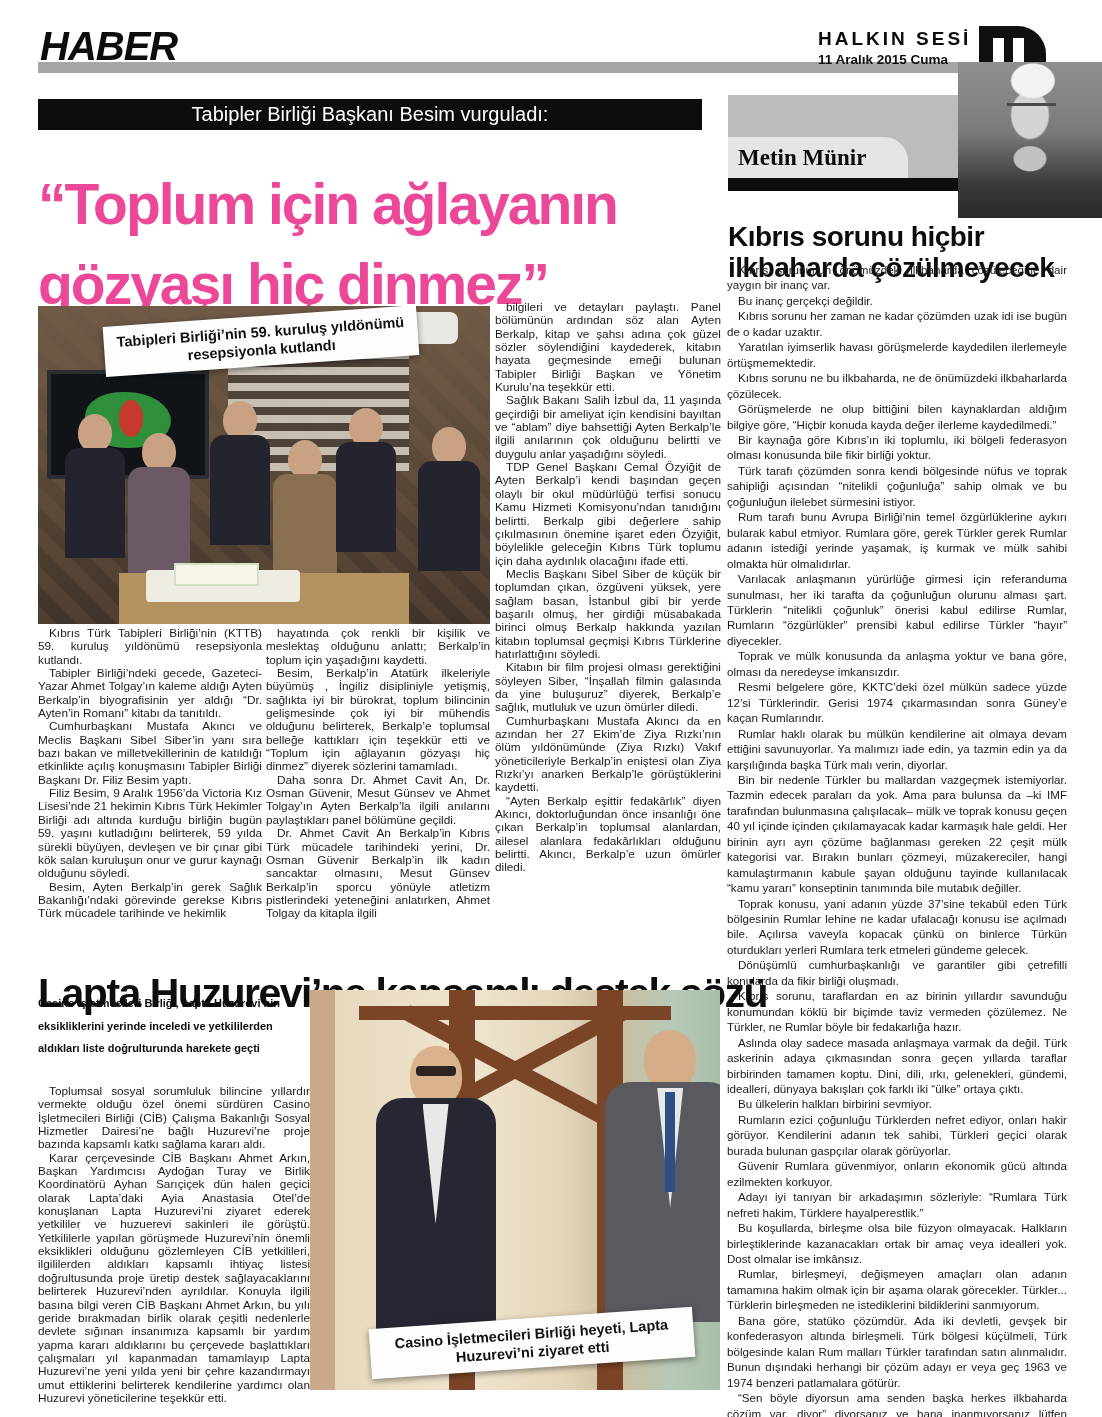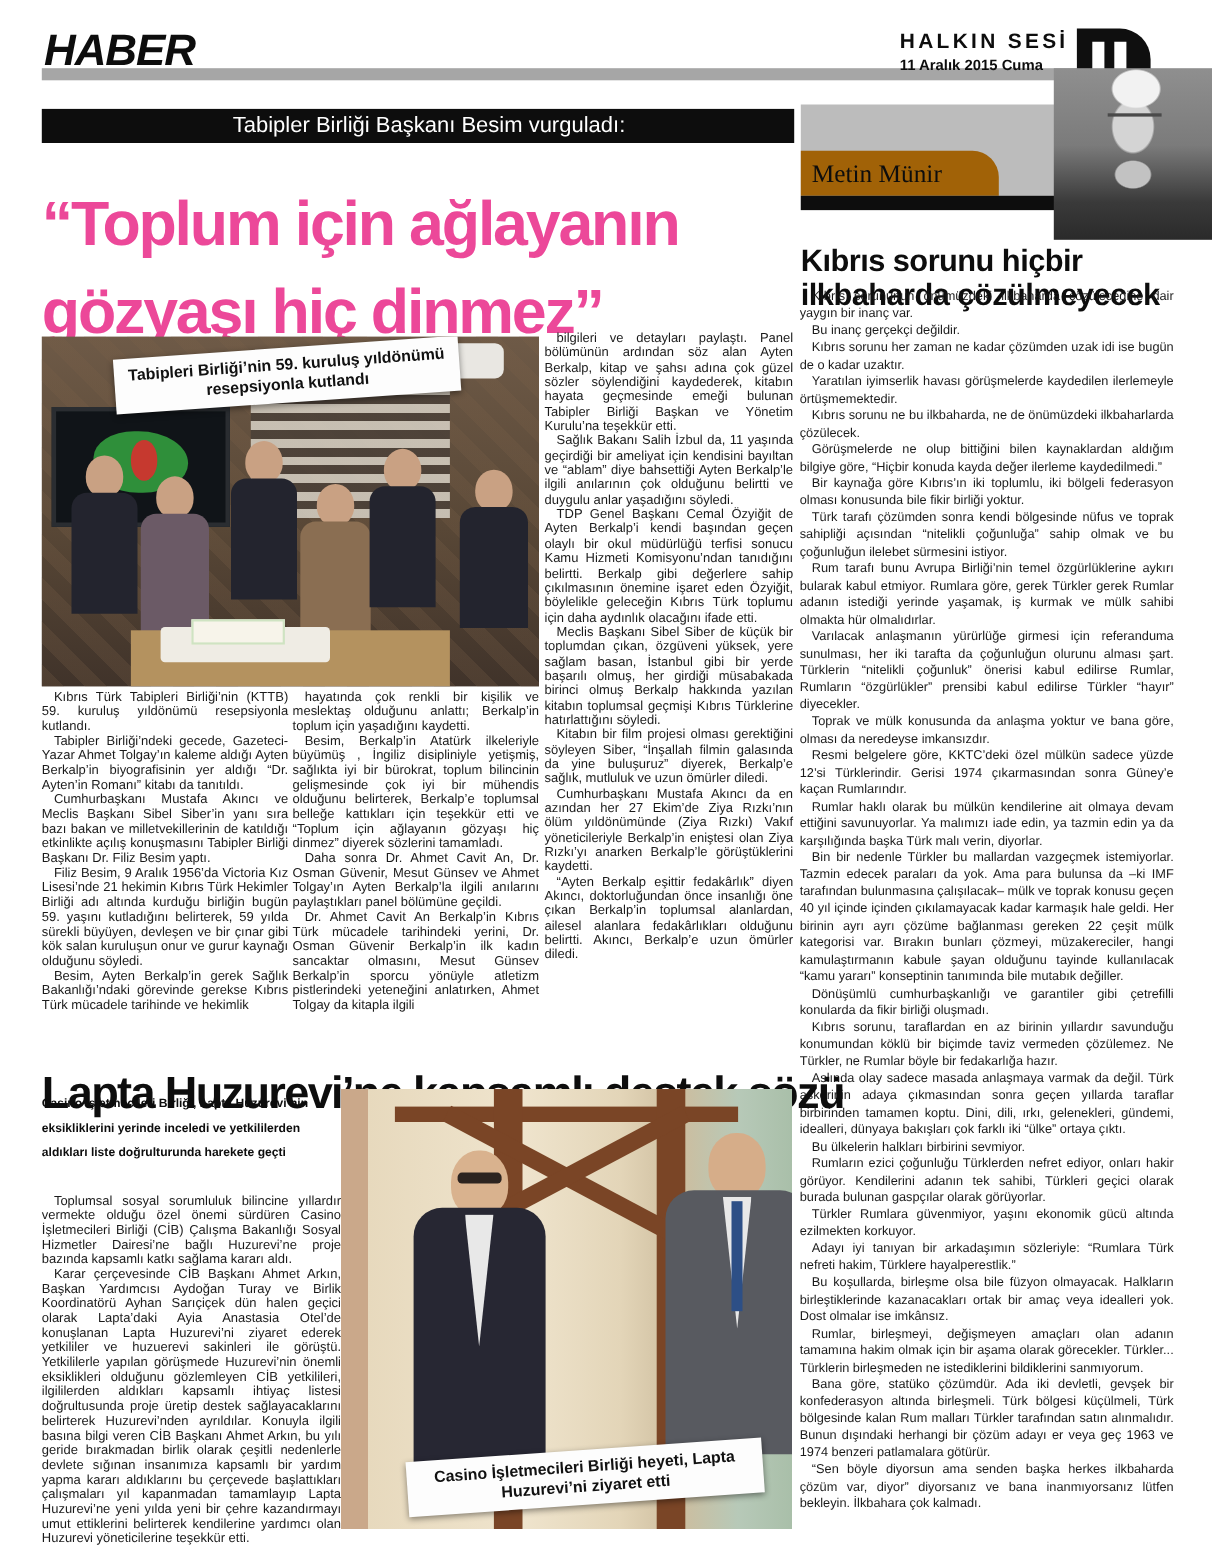--- a/index.html
+++ b/index.html
@@ -23,21 +23,21 @@
       background:
         radial-gradient(38px 30px at 52% 12%, #f2f2f2 55%, rgba(242,242,242,0) 60%),
         radial-gradient(30px 38px at 50% 34%, #d4d4d4 60%, rgba(212,212,212,0) 66%),
         radial-gradient(26px 20px at 50% 62%, #c2c2c2 60%, rgba(194,194,194,0) 66%),
         linear-gradient(180deg, #8f8f8f 0%, #7b7b7b 45%, #3a3a3a 78%, #2a2a2a 100%); }
   .columnist-photo .glasses { position:absolute; left:34%; top:26%; width:34%; height:5px;
       border-top:3px solid #4a4a4a; }
 
   
   .kicker { position:absolute; left:38px; top:99px; width:664px; height:31px; background:#0d0d0d;
-            color:#fff; font-size:20px; font-weight:500; text-align:center; line-height:31px;padding-left:20px; }
+            color:#fff; font-size:20px; font-weight:500; text-align:center; line-height:31px; }
   .headline1 { position:absolute; left:38px; top:126px; width:684px; font-size:57px; font-weight:800;
                letter-spacing:-2px; line-height:80px; color:#ec4899; }
   .headline1 span { display:block; }
 
   
   .photo1 { position:absolute; left:38px; top:306px; width:452px; height:318px; overflow:hidden;
             background:
               repeating-linear-gradient(45deg, rgba(122,96,72,.25) 0 14px, rgba(0,0,0,0) 14px 28px),
               linear-gradient(180deg, #6e5a47 0%, #584736 55%, #40332a 100%); }
   .photo1 .ac { position:absolute; left:62%; top:2%; width:31%; height:10%; background:#e9e7e2; border-radius:8px; }
@@ -62,22 +62,22 @@
 
   
   .ncol p, .para { margin:0; text-align:justify; text-indent:11px; }
   .col1, .col2 { position:absolute; top:627px; width:224px; font-size:11.8px; line-height:13.35px; }
   .col1 { left:38px; } .col2 { left:266px; }
   .col3 { position:absolute; left:495px; top:301px; width:226px; font-size:11.8px; line-height:13.35px; }
 
   
   .colbox { position:absolute; left:728px; top:95px; width:337px; height:96px; background:#bcbcbc; }
   .colbox .blackbar { position:absolute; left:0; bottom:0; width:100%; height:13px; background:#0d0d0d; }
-  .author-label { position:absolute; left:0; bottom:13px; width:180px; height:41px; background:#a16207;
-      border-radius:0 24px 0 0; font-family:"Liberation Serif", serif; font-weight:400; font-size:23px;
+  .author-label { position:absolute; left:0; bottom:13px; width:180px; height:41px; background:#e5e5e5;
+      border-radius:0 24px 0 0; font-family:"Liberation Serif", serif; font-weight:700; font-size:23px;
       line-height:41px; padding-left:10px; box-sizing:border-box; color:#0d0d0d; }
   .col-headline { position:absolute; left:728px; top:198px; width:342px; font-size:28px; font-weight:800;
       line-height:31px; letter-spacing:-0.5px; color:#0d0d0d; }
   .col-body { position:absolute; left:727px; top:262px; width:340px; font-size:11.6px; line-height:15.45px; }
 
   
   .headline2 { position:absolute; left:38px; top:936px; width:684px; font-size:41px; font-weight:800;
                letter-spacing:-1.5px; color:#0d0d0d; white-space:nowrap; }
   .intro2 { position:absolute; left:38px; top:992px; width:270px; font-size:11px; font-weight:700;
             line-height:22.5px; color:#0d0d0d; }
@@ -201,26 +201,27 @@
       <p class="para">Kıbrıs sorunu ne bu ilkbaharda, ne de önümüzdeki ilkbaharlarda çözülecek.</p>
       <p class="para">Görüşmelerde ne olup bittiğini bilen kaynaklardan aldığım bilgiye göre, “Hiçbir konuda kayda değer ilerleme kaydedilmedi.”</p>
       <p class="para">Bir kaynağa göre Kıbrıs’ın iki toplumlu, iki bölgeli federasyon olması konusunda bile fikir birliği yoktur.</p>
       <p class="para">Türk tarafı çözümden sonra kendi bölgesinde nüfus ve toprak sahipliği açısından “nitelikli çoğunluğa” sahip olmak ve bu çoğunluğun ilelebet sürmesini istiyor.</p>
       <p class="para">Rum tarafı bunu Avrupa Birliği’nin temel özgürlüklerine aykırı bularak kabul etmiyor. Rumlara göre, gerek Türkler gerek Rumlar adanın istediği yerinde yaşamak, iş kurmak ve mülk sahibi olmakta hür olmalıdırlar.</p>
       <p class="para">Varılacak anlaşmanın yürürlüğe girmesi için referanduma sunulması, her iki tarafta da çoğunluğun olurunu alması şart. Türklerin “nitelikli çoğunluk” önerisi kabul edilirse Rumlar, Rumların “özgürlükler” prensibi kabul edilirse Türkler “hayır” diyecekler.</p>
       <p class="para">Toprak ve mülk konusunda da anlaşma yoktur ve bana göre, olması da neredeyse imkansızdır.</p>
       <p class="para">Resmi belgelere göre, KKTC’deki özel mülkün sadece yüzde 12’si Türklerindir. Gerisi 1974 çıkarmasından sonra Güney’e kaçan Rumlarındır.</p>
       <p class="para">Rumlar haklı olarak bu mülkün kendilerine ait olmaya devam ettiğini savunuyorlar. Ya malımızı iade edin, ya tazmin edin ya da karşılığında başka Türk malı verin, diyorlar.</p>
       <p class="para">Bin bir nedenle Türkler bu mallardan vazgeçmek istemiyorlar. Tazmin edecek paraları da yok. Ama para bulunsa da –ki IMF tarafından bulunmasına çalışılacak– mülk ve toprak konusu geçen 40 yıl içinde içinden çıkılamayacak kadar karmaşık hale geldi. Her birinin ayrı ayrı çözüme bağlanması gereken 22 çeşit mülk kategorisi var. Bırakın bunları çözmeyi, müzakereciler, hangi kamulaştırmanın kabule şayan olduğunu tayinde kullanılacak “kamu yararı” konseptinin tanımında bile mutabık değiller.</p>
+      <p class="para">Toprak konusu, yani adanın yüzde 37’sine tekabül eden Türk bölgesinin Rumlar lehine ne kadar ufalacağı konusu ise açılmadı bile. Açılırsa vaveyla kopacak çünkü on binlerce Türkün oturdukları yerleri Rumlara terk etmeleri gündeme gelecek.</p>
       <p class="para">Dönüşümlü cumhurbaşkanlığı ve garantiler gibi çetrefilli konularda da fikir birliği oluşmadı.</p>
       <p class="para">Kıbrıs sorunu, taraflardan en az birinin yıllardır savunduğu konumundan köklü bir biçimde taviz vermeden çözülemez. Ne Türkler, ne Rumlar böyle bir fedakarlığa hazır.</p>
       <p class="para">Aslında olay sadece masada anlaşmaya varmak da değil. Türk askerinin adaya çıkmasından sonra geçen yıllarda taraflar birbirinden tamamen koptu. Dini, dili, ırkı, gelenekleri, gündemi, idealleri, dünyaya bakışları çok farklı iki “ülke” ortaya çıktı.</p>
       <p class="para">Bu ülkelerin halkları birbirini sevmiyor.</p>
       <p class="para">Rumların ezici çoğunluğu Türklerden nefret ediyor, onları hakir görüyor. Kendilerini adanın tek sahibi, Türkleri geçici olarak burada bulunan gaspçılar olarak görüyorlar.</p>
-      <p class="para">Türkler Rumlara güvenmiyor, yaşını ekonomik gücü altında ezilmekten korkuyor.</p>
+      <p class="para">Güvenir Rumlara güvenmiyor, onların ekonomik gücü altında ezilmekten korkuyor.</p>
       <p class="para">Adayı iyi tanıyan bir arkadaşımın sözleriyle: “Rumlara Türk nefreti hakim, Türklere hayalperestlik.”</p>
       <p class="para">Bu koşullarda, birleşme olsa bile füzyon olmayacak. Halkların birleştiklerinde kazanacakları ortak bir amaç veya idealleri yok. Dost olmalar ise imkânsız.</p>
       <p class="para">Rumlar, birleşmeyi, değişmeyen amaçları olan adanın tamamına hakim olmak için bir aşama olarak görecekler. Türkler... Türklerin birleşmeden ne istediklerini bildiklerini sanmıyorum.</p>
       <p class="para">Bana göre, statüko çözümdür. Ada iki devletli, gevşek bir konfederasyon altında birleşmeli. Türk bölgesi küçülmeli, Türk bölgesinde kalan Rum malları Türkler tarafından satın alınmalıdır. Bunun dışındaki herhangi bir çözüm adayı er veya geç 1963 ve 1974 benzeri patlamalara götürür.</p>
       <p class="para">“Sen böyle diyorsun ama senden başka herkes ilkbaharda çözüm var, diyor” diyorsanız ve bana inanmıyorsanız lütfen bekleyin. İlkbahara çok kalmadı.</p>
     </div>
 
   <h2 class="headline2">Lapta Huzurevi’ne kapsamlı destek sözü</h2>
   <div class="intro2">Casino İşletmecileri Birliği, Lapta Huzurevi’nin eksikliklerini yerinde inceledi ve yetkililerden aldıkları liste doğrulturunda harekete geçti</div>
   <div class="body2 ncol">

